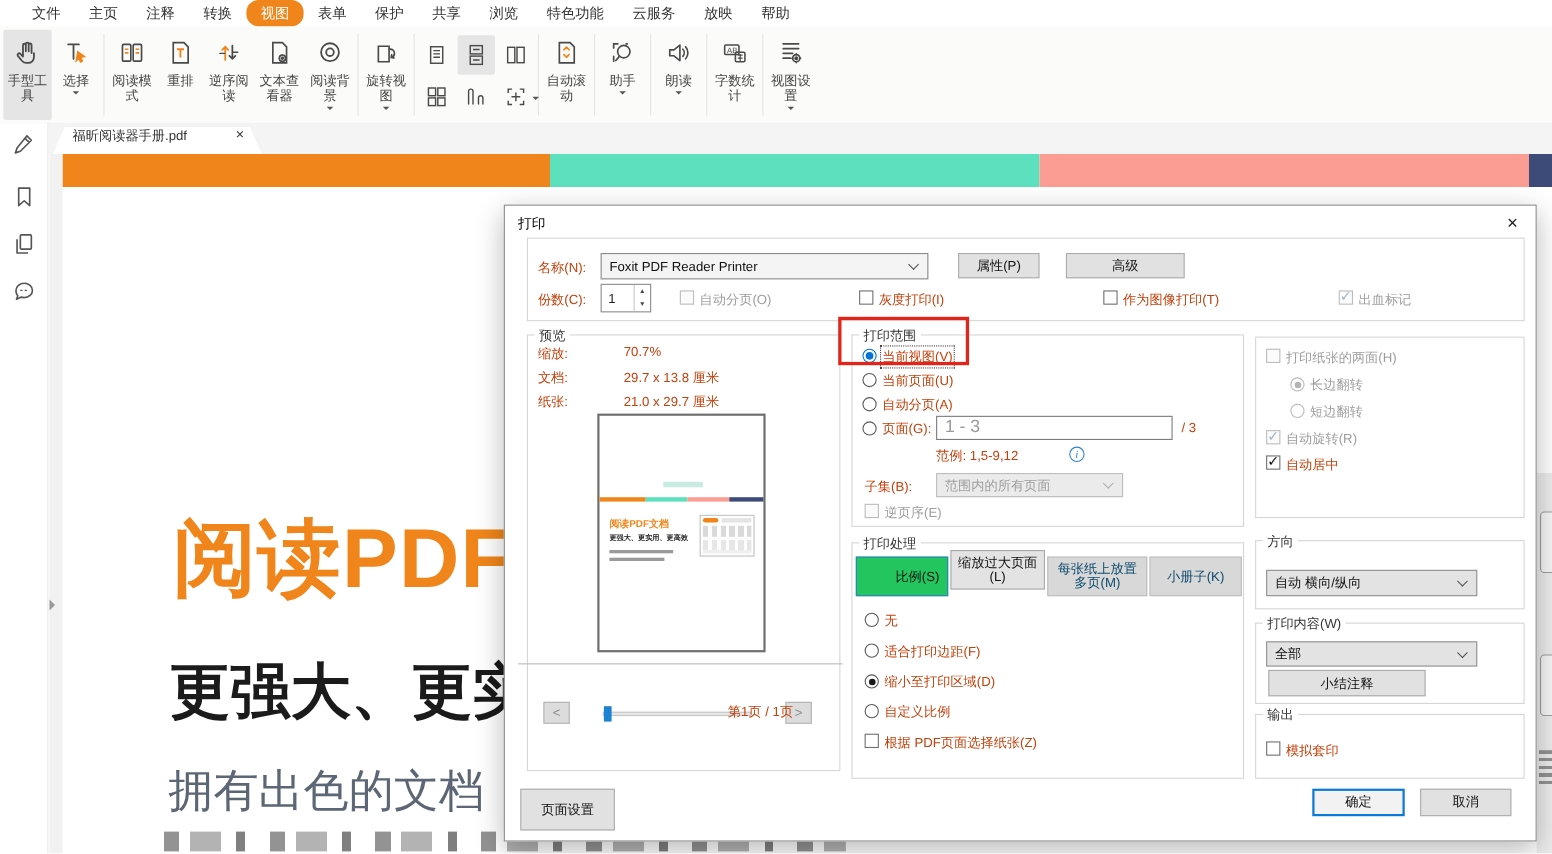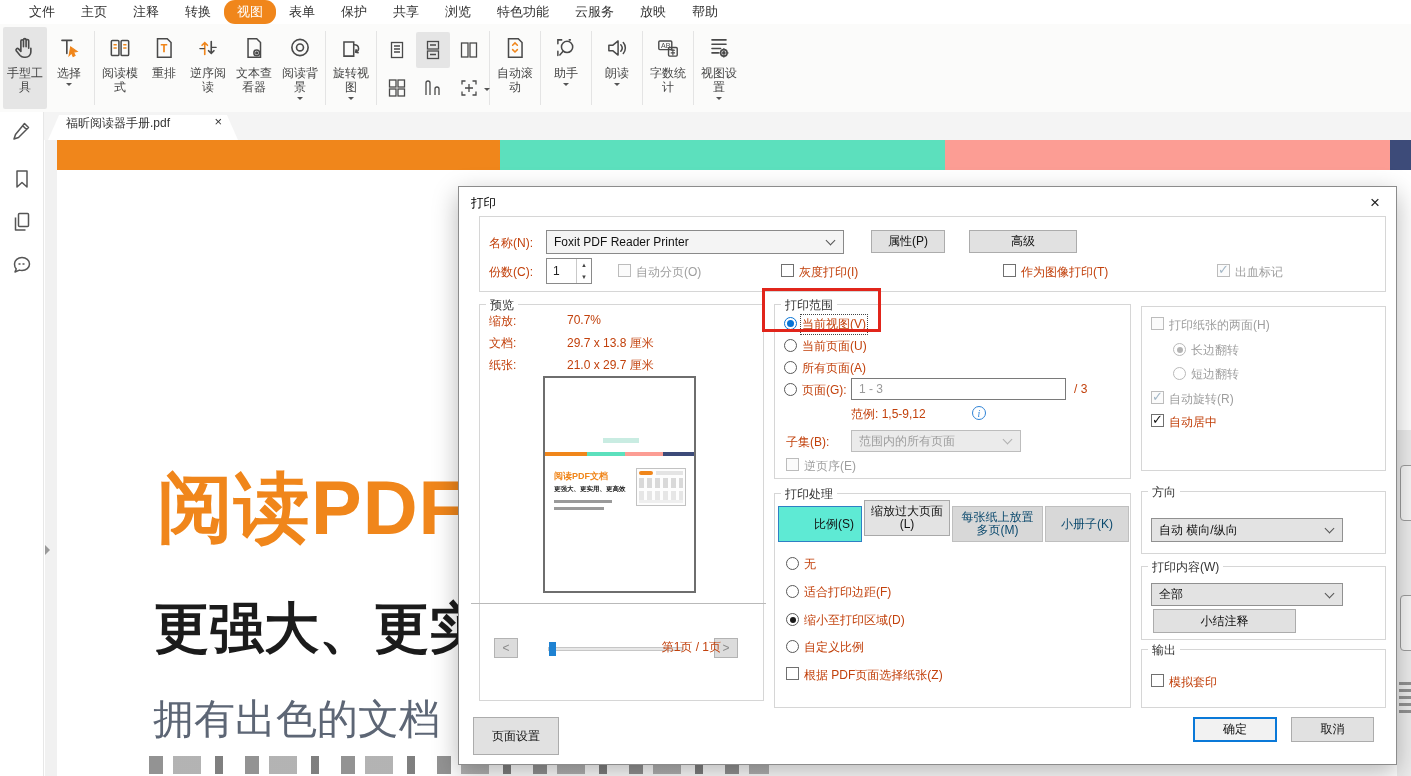--- a/index.html
+++ b/index.html
@@ -82,24 +82,24 @@
   .rd.blue.on::after { background:#0673d6; inset:2px; }
   .rd.dis { border-color:#b9b9b9; }
   .rd.dis.on::after { background:#b4b4b4; }
   .focusbox { outline:1px dotted #444; outline-offset:1px; }
 
   .spinner { position:absolute; width:46px; height:26px; border:1px solid #8a8a8a; background:#fff; }
   .spinner .val { position:absolute; left:6px; top:5px; font-size:12px; }
   .spinner .arrows { position:absolute; right:0; top:0; bottom:0; width:15px; border-left:1px solid #c9c9c9; display:flex; flex-direction:column; }
   .spinner .arrows span { flex:1; display:flex; align-items:center; justify-content:center; font-size:6px; color:#444; }
 
-  .input { position:absolute; border:1px solid #7a7a7a; background:#fff; font-size:12px; color:#9a9a9a; display:flex; align-items:center; padding:0 7px; }
+  .input { position:absolute; border:1px solid #7a7a7a; background:#fff; font-size:16px; color:#9a9a9a; display:flex; align-items:center; padding:0 7px; }
 
   .htab { position:absolute; height:36px; border:1px solid #a9a9a9; background:#e3e3e3; font-size:12px; display:flex; align-items:center; justify-content:center; text-align:center; line-height:13px; color:#111; padding:0 3px; }
-  .htab.sel { background:#5eead4; border-color:#2f7fc4;padding-left:31px; }
+  .htab.sel { background:#22c55e; border-color:#2f7fc4;padding-left:31px; }
   .htab.dis { background:#d8d8d8; color:#0c4a6e; border-color:#bfbfbf; }
 
   .info-ic { position:absolute; width:14px; height:14px; border-radius:50%; border:1.5px solid #2f83d6; color:#2f83d6; font-size:10px; font-style:italic; display:flex; align-items:center; justify-content:center; font-family:"Liberation Serif",serif; }
 
   .navbtn { position:absolute; width:24px; height:20px; background:#dcdcdc; border:1px solid #b3b3b3; color:#8b8b8b; font-size:12px; display:flex; align-items:center; justify-content:center; }
   .track { position:absolute; height:4px; background:#e7e7e7; border:1px solid #c6c6c6; }
   .sl-thumb { position:absolute; width:7px; height:14px; background:#1e82d2; }
   .divline { position:absolute; height:1px; background:#b9b9b9; }
 
   
@@ -468,21 +468,21 @@
   <div class="lbl" style="left:62px;top:452px;width:200px;text-align:right">第1页 / 1页</div>
 
   <div class="gbox" style="left:315px;top:117px;width:357px;height:175px">
     <span class="gtitle">打印范围</span>
   </div>
   <span class="rd blue on" style="left:325px;top:130px"></span>
   <span class="lbl focusbox" style="left:343px;top:129px">当前视图(V)</span>
   <span class="rd" style="left:325px;top:152px"></span>
   <span class="lbl" style="left:343px;top:151px">当前页面(U)</span>
   <span class="rd" style="left:325px;top:174px"></span>
-  <span class="lbl" style="left:343px;top:173px">所有页面(A)</span>
+  <span class="lbl" style="left:343px;top:173px">自动分页(A)</span>
   <span class="rd" style="left:325px;top:196px"></span>
   <span class="lbl" style="left:343px;top:195px">页面(G):</span>
   <div class="input" style="left:392px;top:191px;width:215px;height:22px">1 - 3</div>
   <span class="lbl" style="left:615px;top:195px">/ 3</span>
   <span class="lbl" style="left:392px;top:219px">范例: 1,5-9,12</span>
   <span class="info-ic" style="left:513px;top:219px">i</span>
   <span class="lbl" style="left:327px;top:247px">子集(B):</span>
   <div class="combo disabled" style="left:392px;top:243px;width:170px;height:22px">
     <span>范围内的所有页面</span>
     <span class="chev"></span>

